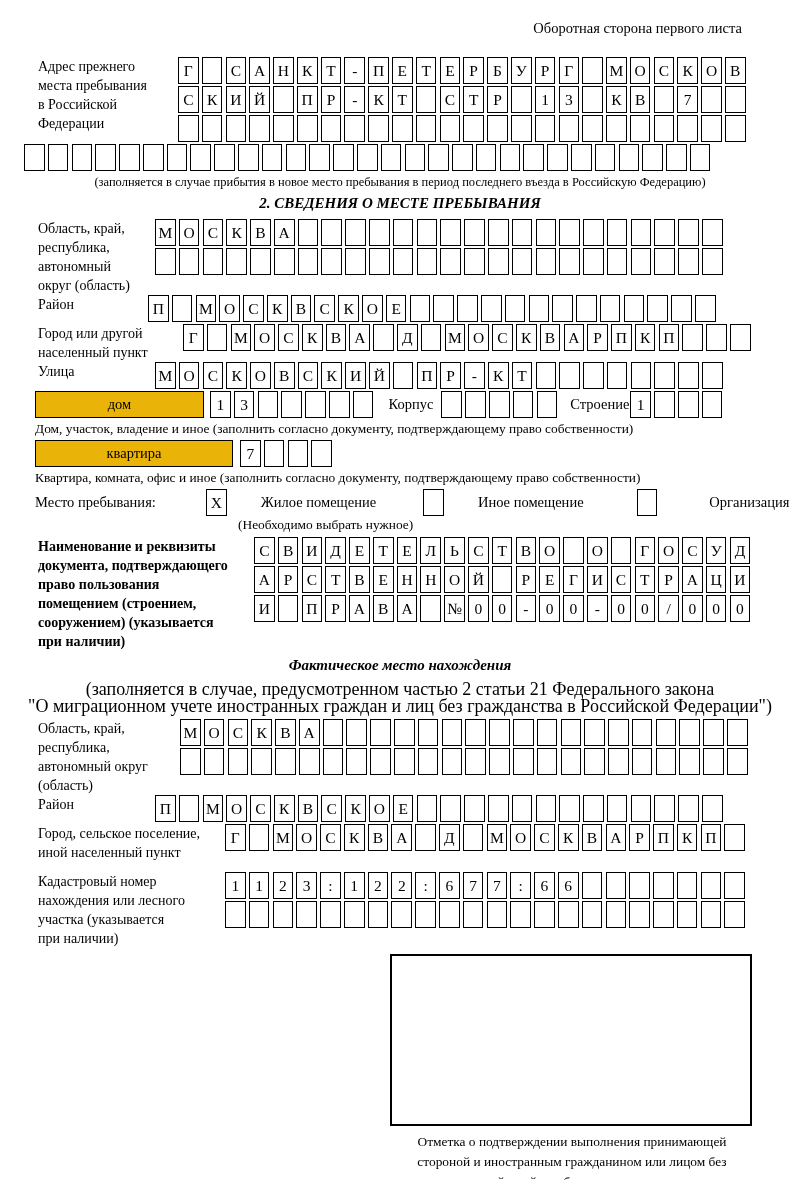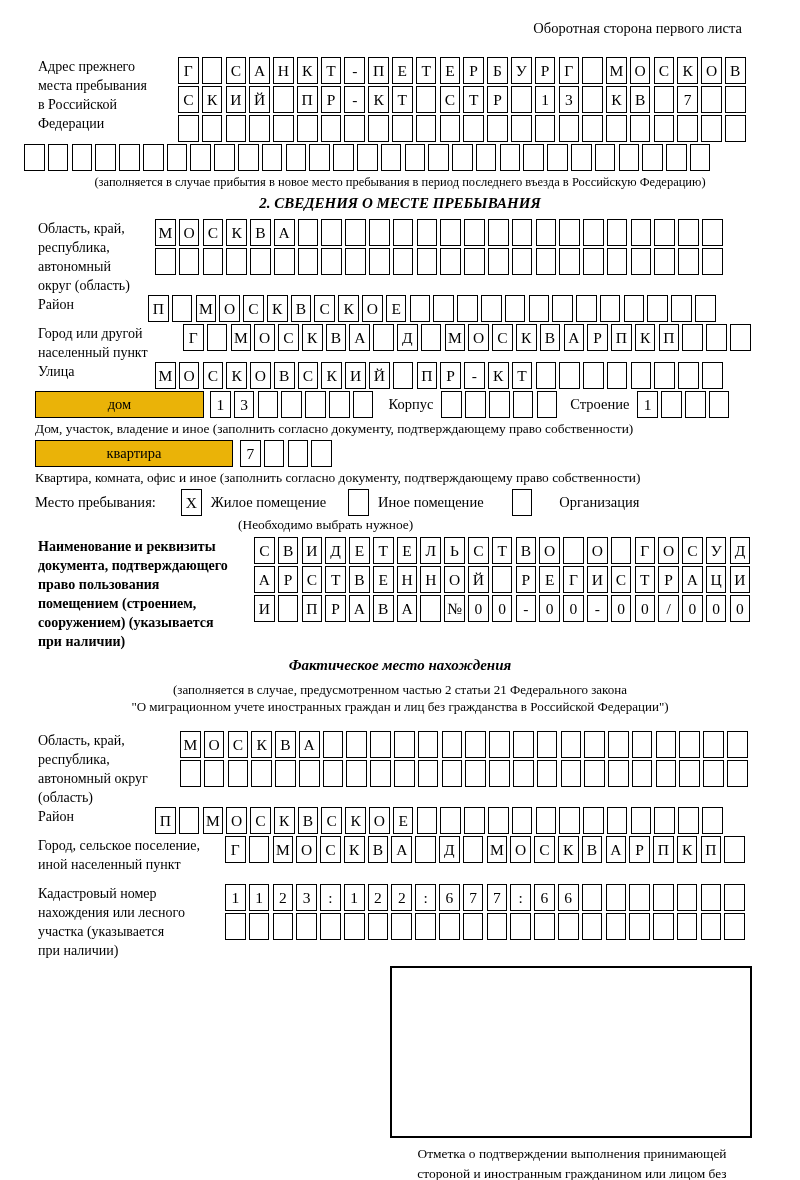--- a/index.html
+++ b/index.html
@@ -39,26 +39,26 @@
   .inline-row{margin-left:35px;height:29px;white-space:nowrap;display:flex;align-items:flex-start;}
   .wbox{
     display:inline-block;box-sizing:content-box;border:1.6px solid #000;
     height:25px;line-height:25px;text-align:center;font-size:14.5px;vertical-align:top;background:#eab308;flex:none;
   }
   .wbox-dom{width:167px;margin-right:6px;}
   .wbox-kv{width:196px;margin-right:7px;}
   .mid-lb{font-size:14.5px;line-height:27px;flex:none;}
   .note-line{margin-left:35px;font-size:13.4px;margin-top:1px;margin-bottom:3px;}
   
-  .stay-row{display:flex;align-items:flex-start;margin-left:35px;margin-top:2px;height:28px;}
+  .stay-row{display:flex;align-items:flex-start;margin-left:35px;margin-top:2px;height:28px;gap:25px;}
   .stay-lb{font-size:14.5px;line-height:27px;flex:none;}
   .stay-hint{margin-left:238px;font-size:13.4px;margin-bottom:4px;}
   .cb{margin:0 6px;flex:none;}
   
-  .center-note{text-align:center;font-size:13px;line-height:17px;white-space:pre-line;margin-bottom:16px;}
+  .center-note{text-align:center;font-size:18px;line-height:17px;white-space:pre-line;margin-bottom:4px;}
   .mark-box{
     margin-left:390px;margin-top:6px;
     width:358px;height:168px;border:2px solid #000;background:#fff;
   }
   .mark-caption{
     margin-left:352px;width:440px;margin-top:6px;
     text-align:center;font-size:13.4px;line-height:20px;white-space:pre-line;
   }
   .mt6{margin-top:6px;}
   .mt10{margin-top:10px;}
@@ -111,21 +111,21 @@
   <div class="frow">
     <div class="lbl w117">Улица</div>
     <div class="cells"><span class="cell">М</span><span class="cell">О</span><span class="cell">С</span><span class="cell">К</span><span class="cell">О</span><span class="cell">В</span><span class="cell">С</span><span class="cell">К</span><span class="cell">И</span><span class="cell">Й</span><span class="cell"></span><span class="cell">П</span><span class="cell">Р</span><span class="cell">-</span><span class="cell">К</span><span class="cell">Т</span><span class="cell"></span><span class="cell"></span><span class="cell"></span><span class="cell"></span><span class="cell"></span><span class="cell"></span><span class="cell"></span><span class="cell"></span></div>
   </div>
 
   <div class="inline-row">
     <span class="wbox wbox-dom">дом</span>
     <span class="cells"><span class="cell">1</span><span class="cell">3</span><span class="cell"></span><span class="cell"></span><span class="cell"></span><span class="cell"></span><span class="cell"></span></span>
     <span class="mid-lb" style="margin:0 8px 0 12px">Корпус</span>
     <span class="cells"><span class="cell"></span><span class="cell"></span><span class="cell"></span><span class="cell"></span><span class="cell"></span></span>
-    <span class="mid-lb" style="margin:0 8px 0 10px">Строение</span>
+    <span class="mid-lb" style="margin:0 1px 0 10px">Строение</span>
     <span class="cells"><span class="cell">1</span><span class="cell"></span><span class="cell"></span><span class="cell"></span></span>
   </div>
   <div class="note-line">Дом, участок, владение и иное (заполнить согласно документу, подтверждающему право собственности)</div>
 
   <div class="inline-row">
     <span class="wbox wbox-kv">квартира</span>
     <span class="cells"><span class="cell">7</span><span class="cell"></span><span class="cell"></span><span class="cell"></span></span>
   </div>
   <div class="note-line">Квартира, комната, офис и иное (заполнить согласно документу, подтверждающему право собственности)</div>
 

